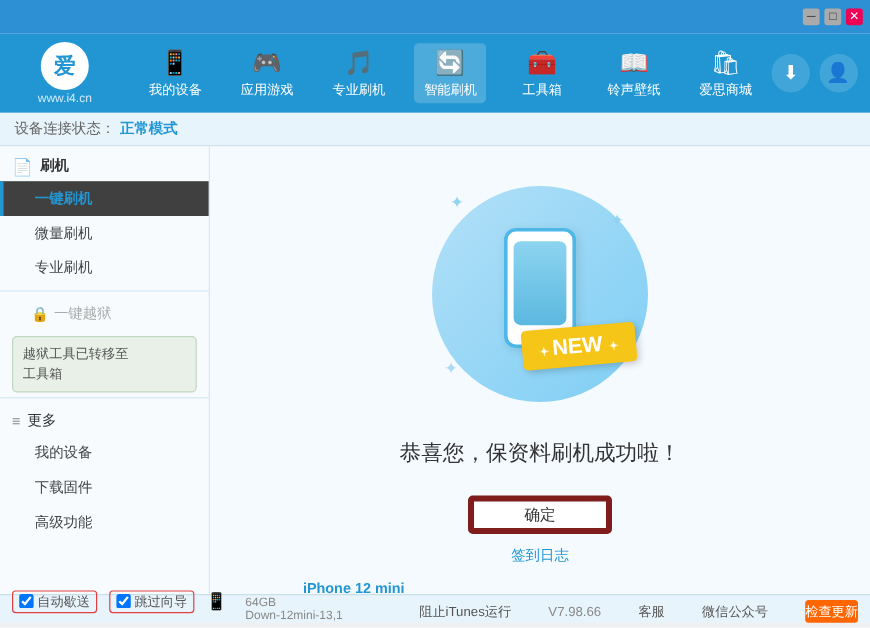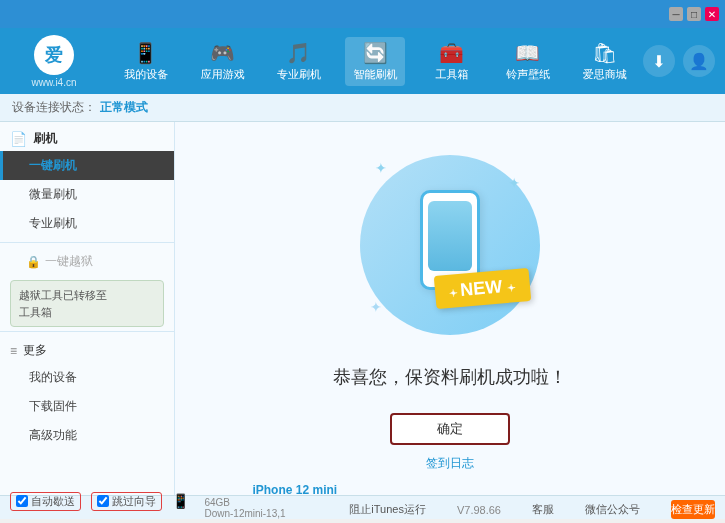--- a/index.html
+++ b/index.html
@@ -288,21 +288,21 @@
     .success-title {
       font-size: 18px;
       color: #333;
       margin-bottom: 24px;
       font-weight: normal;
     }
     .btn-confirm {
       width: 120px;
       height: 32px;
       background: #fff;
-      border: 2px solid #7f1d1d;
+      border: 5px solid #7f1d1d;
       border-radius: 4px;
       cursor: pointer;
       font-size: 13px;
       color: #333;
       margin-bottom: 10px;
     }
     .link-daily {
       color: #2196d3;
       cursor: pointer;
       font-size: 12px;

